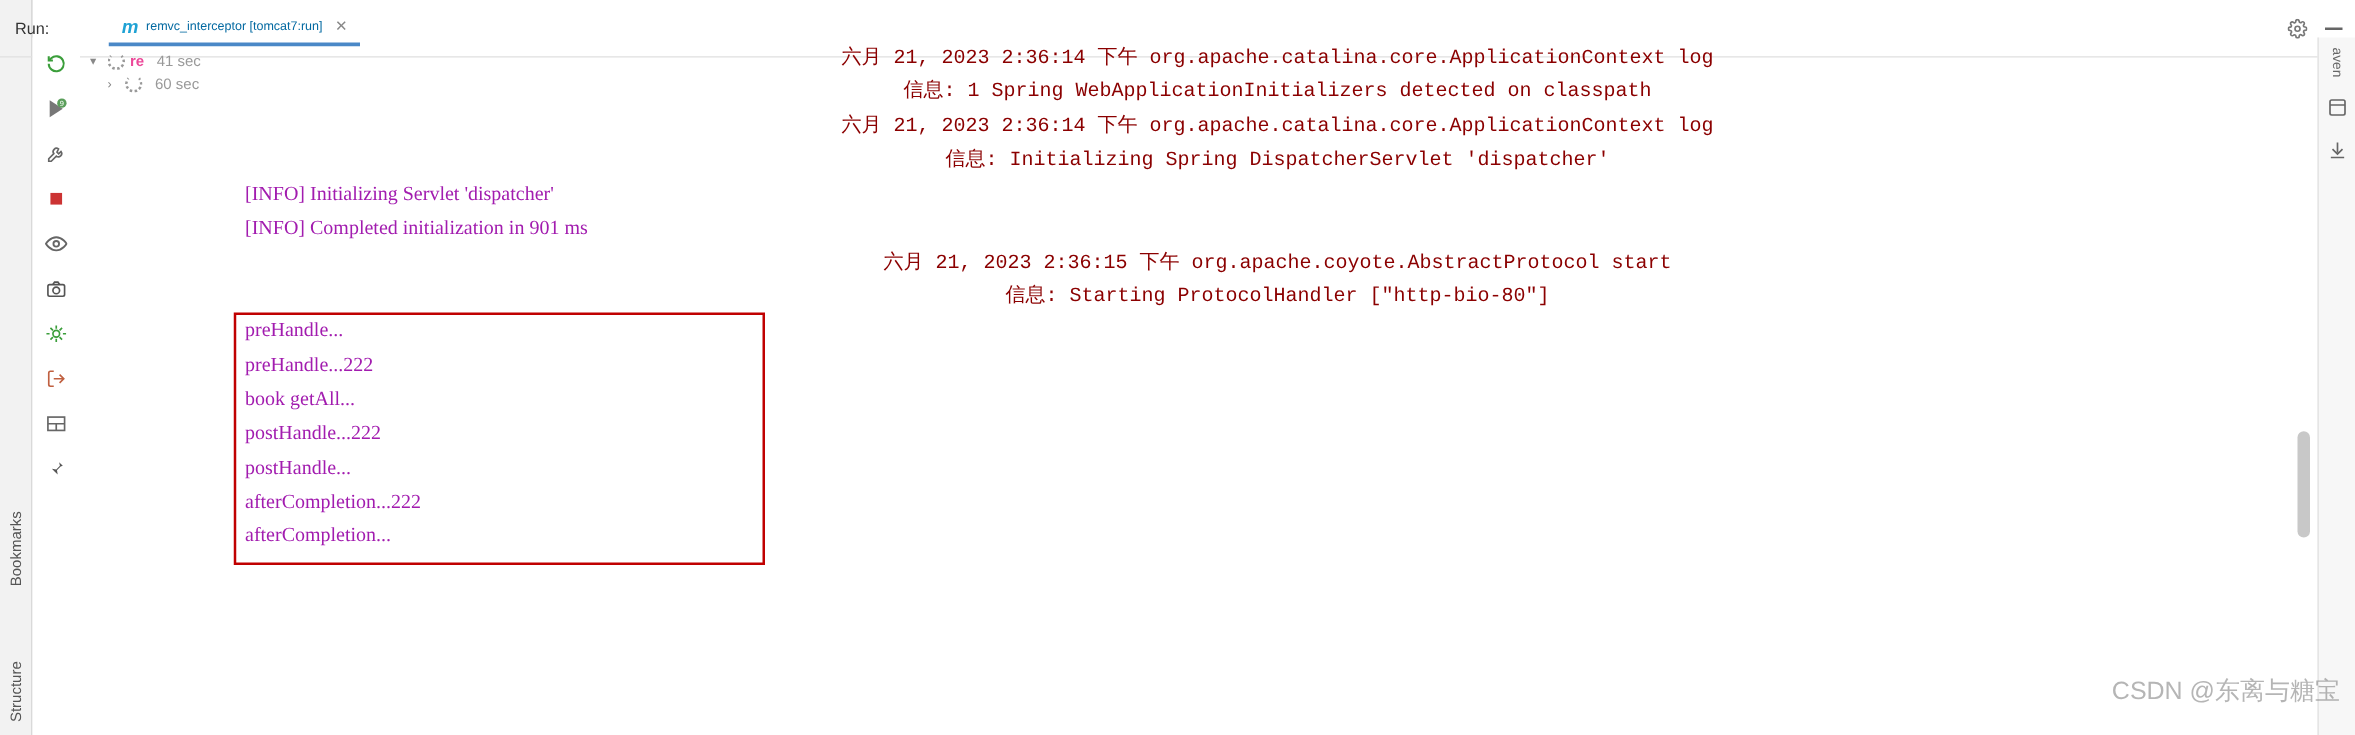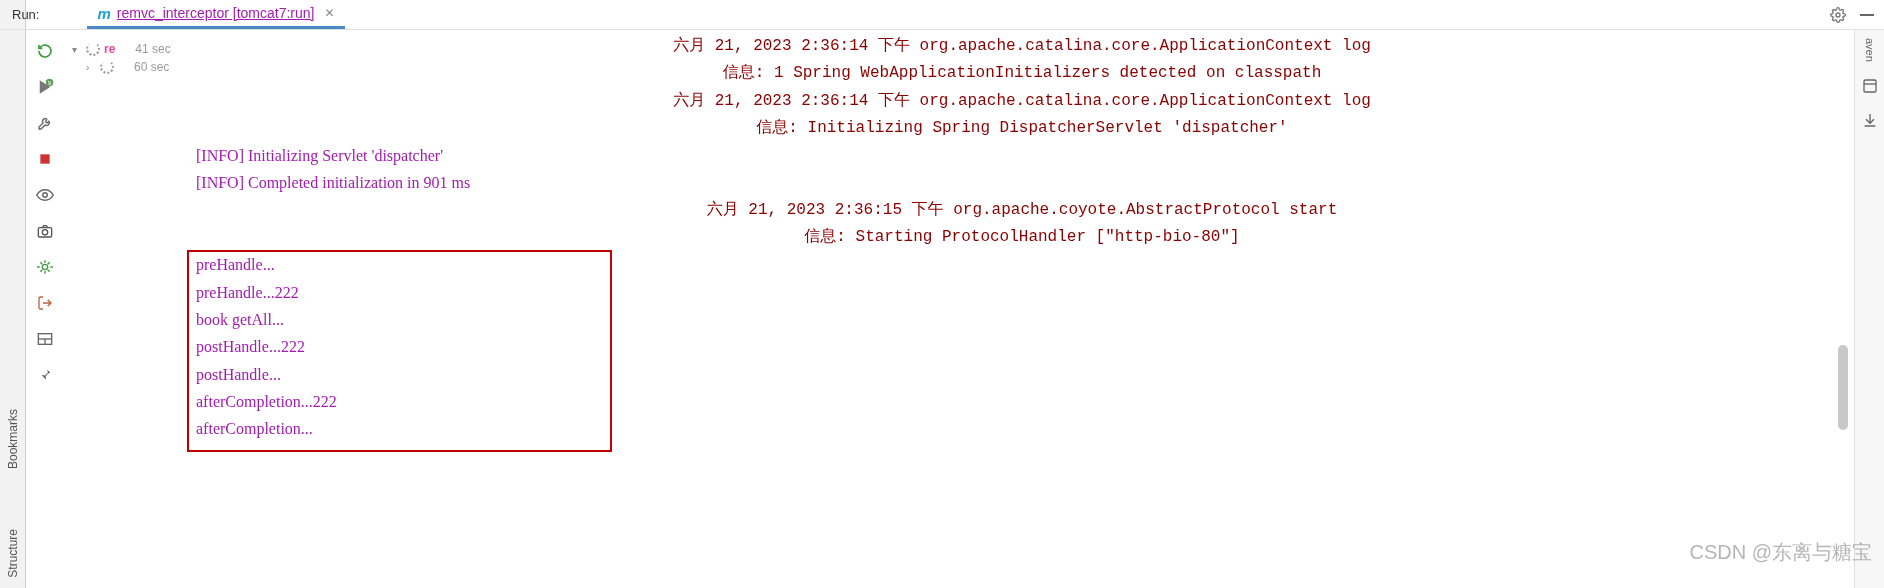--- a/index.html
+++ b/index.html
@@ -49,21 +49,21 @@
     }
     .toolbar-col .tbtn {
       width: 22px; height: 22px;
       display: flex; align-items: center; justify-content: center;
       cursor: pointer;
       color: #666;
     }
     .header-row {
       position: absolute;
       left: 0; top: 0; right: 0;
-      height: 30px;
+      height: 46px;
       display: flex;
       align-items: center;
       border-bottom: 1px solid #e0e0e0;
       padding-left: 4px;
     }
     .header-row .run-label {
       font-size: 13px;
       color: #333;
       padding: 0 8px;
     }
@@ -76,21 +76,21 @@
       gap: 6px;
       cursor: pointer;
       margin-left: 40px;
     }
     .header-row .tab .m-icon {
       color: #1fa2d4;
       font-weight: bold;
       font-style: italic;
       font-size: 15px;
     }
-    .header-row .tab .tab-text { font-size: 14px; color: #a21caf; text-decoration: underline; }
+    .header-row .tab .tab-text { font-size: 10px; color: #0369a1; }
     .header-row .tab .close { color: #888; font-size: 12px; margin-left: 4px; cursor: pointer; }
     .header-right {
       margin-left: auto;
       display: flex;
       align-items: center;
       gap: 14px;
       padding-right: 10px;
     }
     .header-right .gear { color: #777; cursor: pointer; font-size: 16px; }
     .header-right .min { width: 14px; height: 2px; background: #666; cursor: pointer; }
@@ -137,21 +137,21 @@
     }
     .tree-row .chev { width: 10px; color: #888; font-size: 10px; }
     .tree-row .spin {
       width: 14px; height: 14px;
       border: 2px dotted #999;
       border-top-color: transparent;
       border-radius: 50%;
       flex-shrink: 0;
     }
     .tree-row .name { font-weight: bold; color: #ec4899; }
-    .tree-row .time { color: #999; margin-left: 16px; }
+    .tree-row .time { color: #999; margin-left: 6px; }
     .tree-sub { padding-left: 22px; }
     .console {
       position: absolute;
       left: 188px; top: 33px; right: 36px; bottom: 6px;
       font-family: "Consolas", "Courier New", monospace;
       font-size: 16px;
       line-height: 27.3px;
       white-space: pre;
       overflow: hidden;
       padding-left: 8px;

